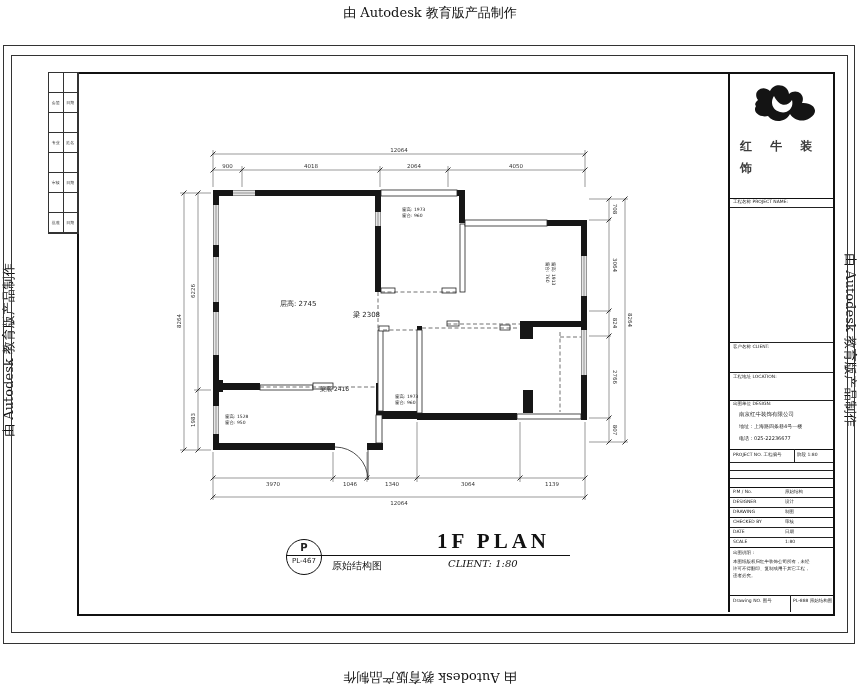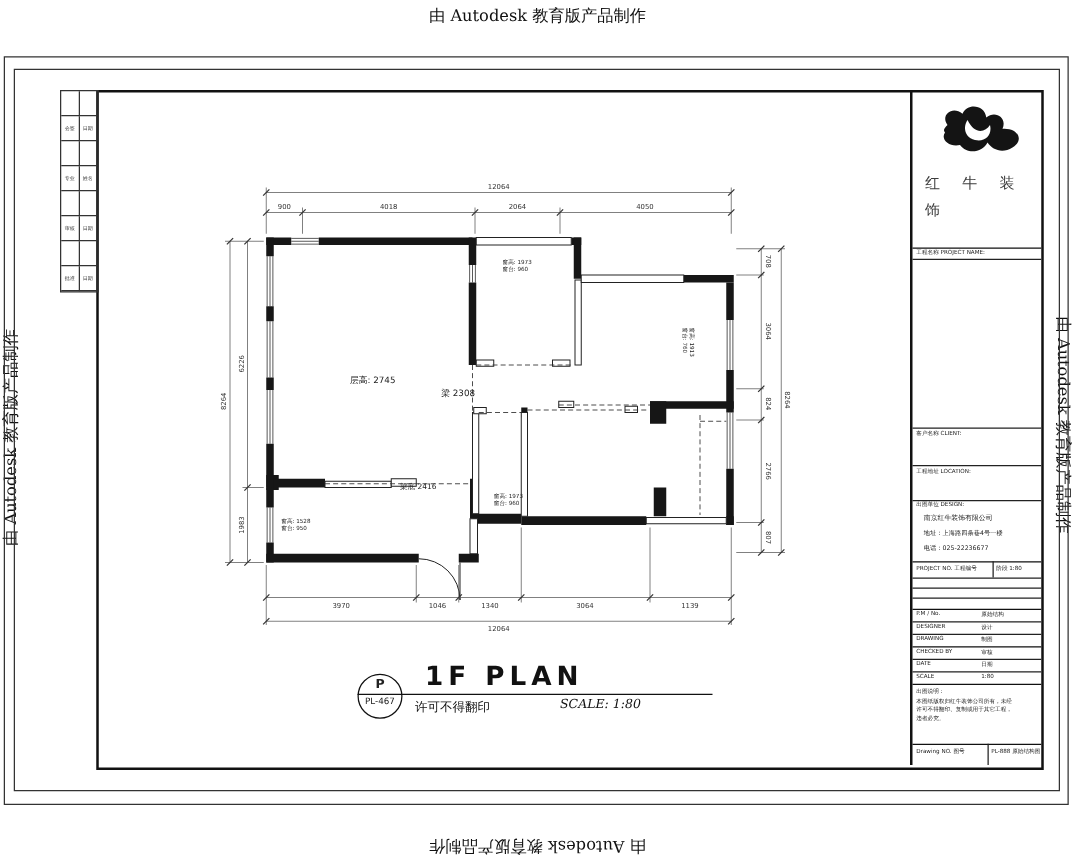--- a/index.html
+++ b/index.html
@@ -17,31 +17,31 @@
   
   .fold{left:48px;top:72px;width:29px;height:160px;border:1px solid #333;display:grid;
         grid-template-columns:1fr 1fr;grid-auto-rows:20px;}
   .fold div{border-right:1px solid #333;border-bottom:1px solid #333;font-size:4px;
             display:flex;align-items:center;justify-content:center;color:#333;overflow:hidden;}
   
   .tb{left:728px;top:72px;width:103px;height:540px;border-left:2px solid #111;font-size:4.5px;color:#222;}
   .tb .hline{position:absolute;left:0;width:103px;border-top:1px solid #222;}
   .tb .hline.bold{border-top:1.5px solid #111;}
   .tbtxt{position:absolute;white-space:nowrap;}
-  .brand{font-size:12px;letter-spacing:7px;color:#3d3d3d;font-weight:normal;}
+  .brand{font-size:12px;letter-spacing:7px;color:#3d3d3d;font-weight:bold;}
   .cellv{position:absolute;border-left:1px solid #222;}
   .notes{line-height:7px;}
   
   .dt-circle{left:286px;top:539px;width:34px;height:34px;border:1.5px solid #111;border-radius:50%;
              text-align:center;}
   .dt-circle .p{font-size:10px;font-weight:bold;line-height:15px;}
   .dt-circle .no{font-size:7px;line-height:13px;}
   .dt-line{left:286px;top:555px;width:284px;border-top:1.5px solid #111;}
-  .dt-title{left:340px;top:529px;width:210px;text-align:left;font-size:21px;font-weight:bold;
-            letter-spacing:4px;color:#111;}
+  .dt-title{left:340px;top:529px;width:210px;text-align:right;font-size:21px;font-weight:bold;
+            letter-spacing:4px;color:#111;font-family:Liberation Serif, serif;}
   .dt-sub{left:332px;top:559px;font-size:10px;color:#111;}
   .dt-scale{left:448px;top:558px;font-size:10px;font-style:italic;font-family:"DejaVu Serif",serif;color:#111;}
   svg text{font-family:"DejaVu Sans",sans-serif;}
 </style>
 </head>
 <body>
 
 <div class="abs banner banner-top">由 Autodesk 教育版产品制作</div>
 <div class="abs banner banner-bottom">由 Autodesk 教育版产品制作</div>
 <div class="abs banner banner-left">由 Autodesk 教育版产品制作</div>
@@ -321,14 +321,14 @@
     <text x="55" y="284" font-size="4.5">窗台: 950</text>
   </g>
 </svg>
 
 <div class="abs dt-circle">
   <div class="p">P</div>
   <div class="no">PL-467</div>
 </div>
 <div class="abs dt-line"></div>
 <div class="abs dt-title">1F PLAN</div>
-<div class="abs dt-sub">许可不得翻印</div>
-<div class="abs dt-scale">SCALE: 1:80</div>
+<div class="abs dt-sub">原始结构图</div>
+<div class="abs dt-scale">CLIENT: 1:80</div>
 
 </body></html>

